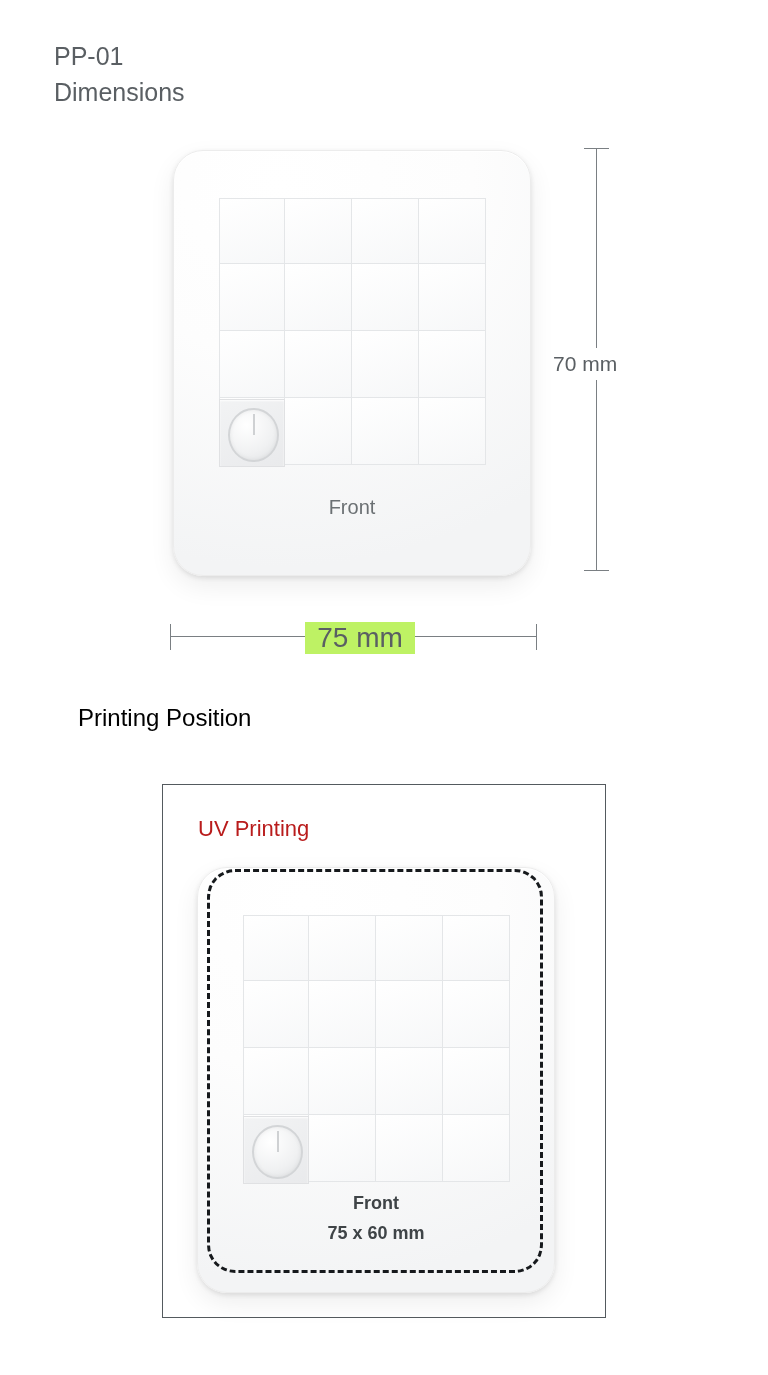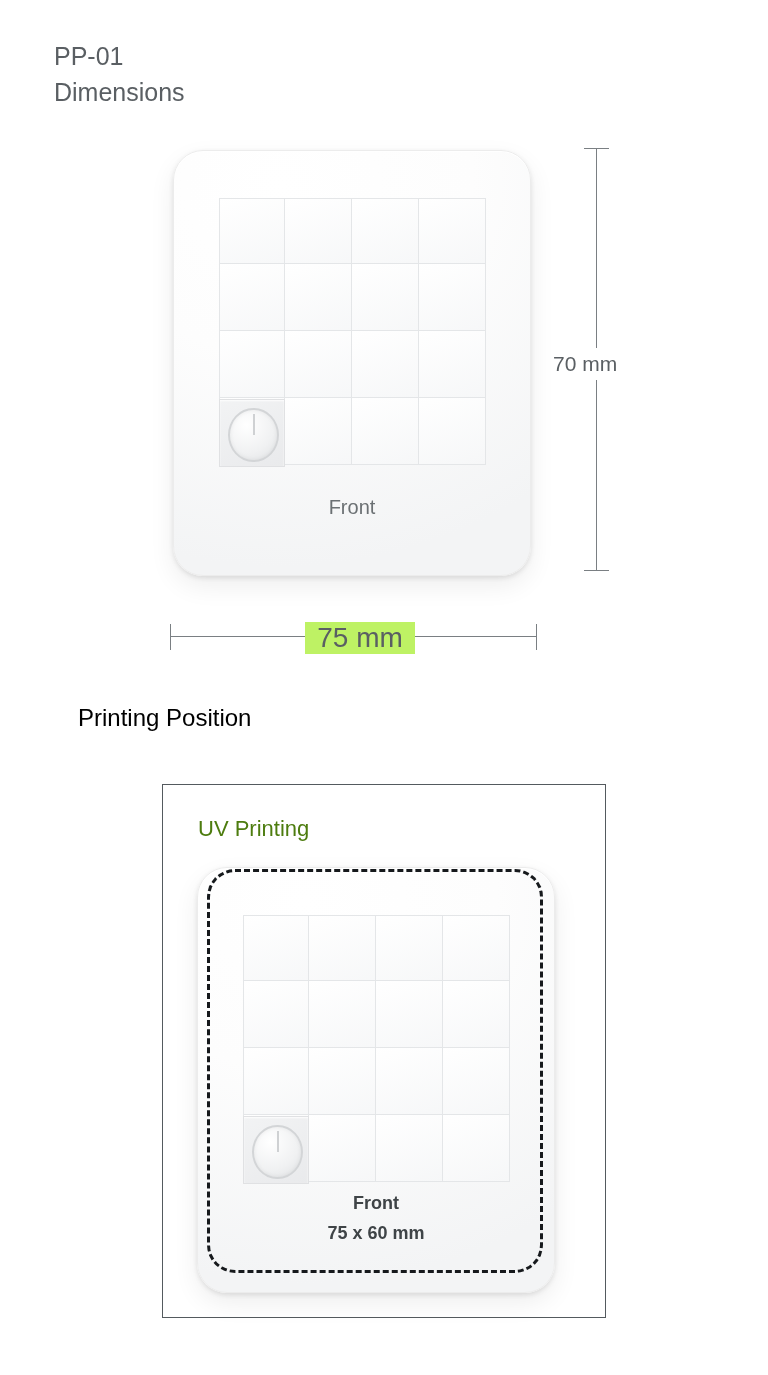--- a/index.html
+++ b/index.html
@@ -199,21 +199,21 @@
     height: 534px;
     border: 1px solid #545a5e;
     box-sizing: border-box;
     background: #ffffff;
   }
   .print-box-title {
     position: absolute;
     left: 198px;
     top: 816px;
     font-size: 22px;
-    color: #4d7c0f;
+    color: #b91c1c;
   }
   .dashed-area {
     position: absolute;
     left: 207px;
     top: 869px;
     width: 336px;
     height: 404px;
     border: 3px dashed #16191c;
     border-radius: 28px;
     box-sizing: border-box;

